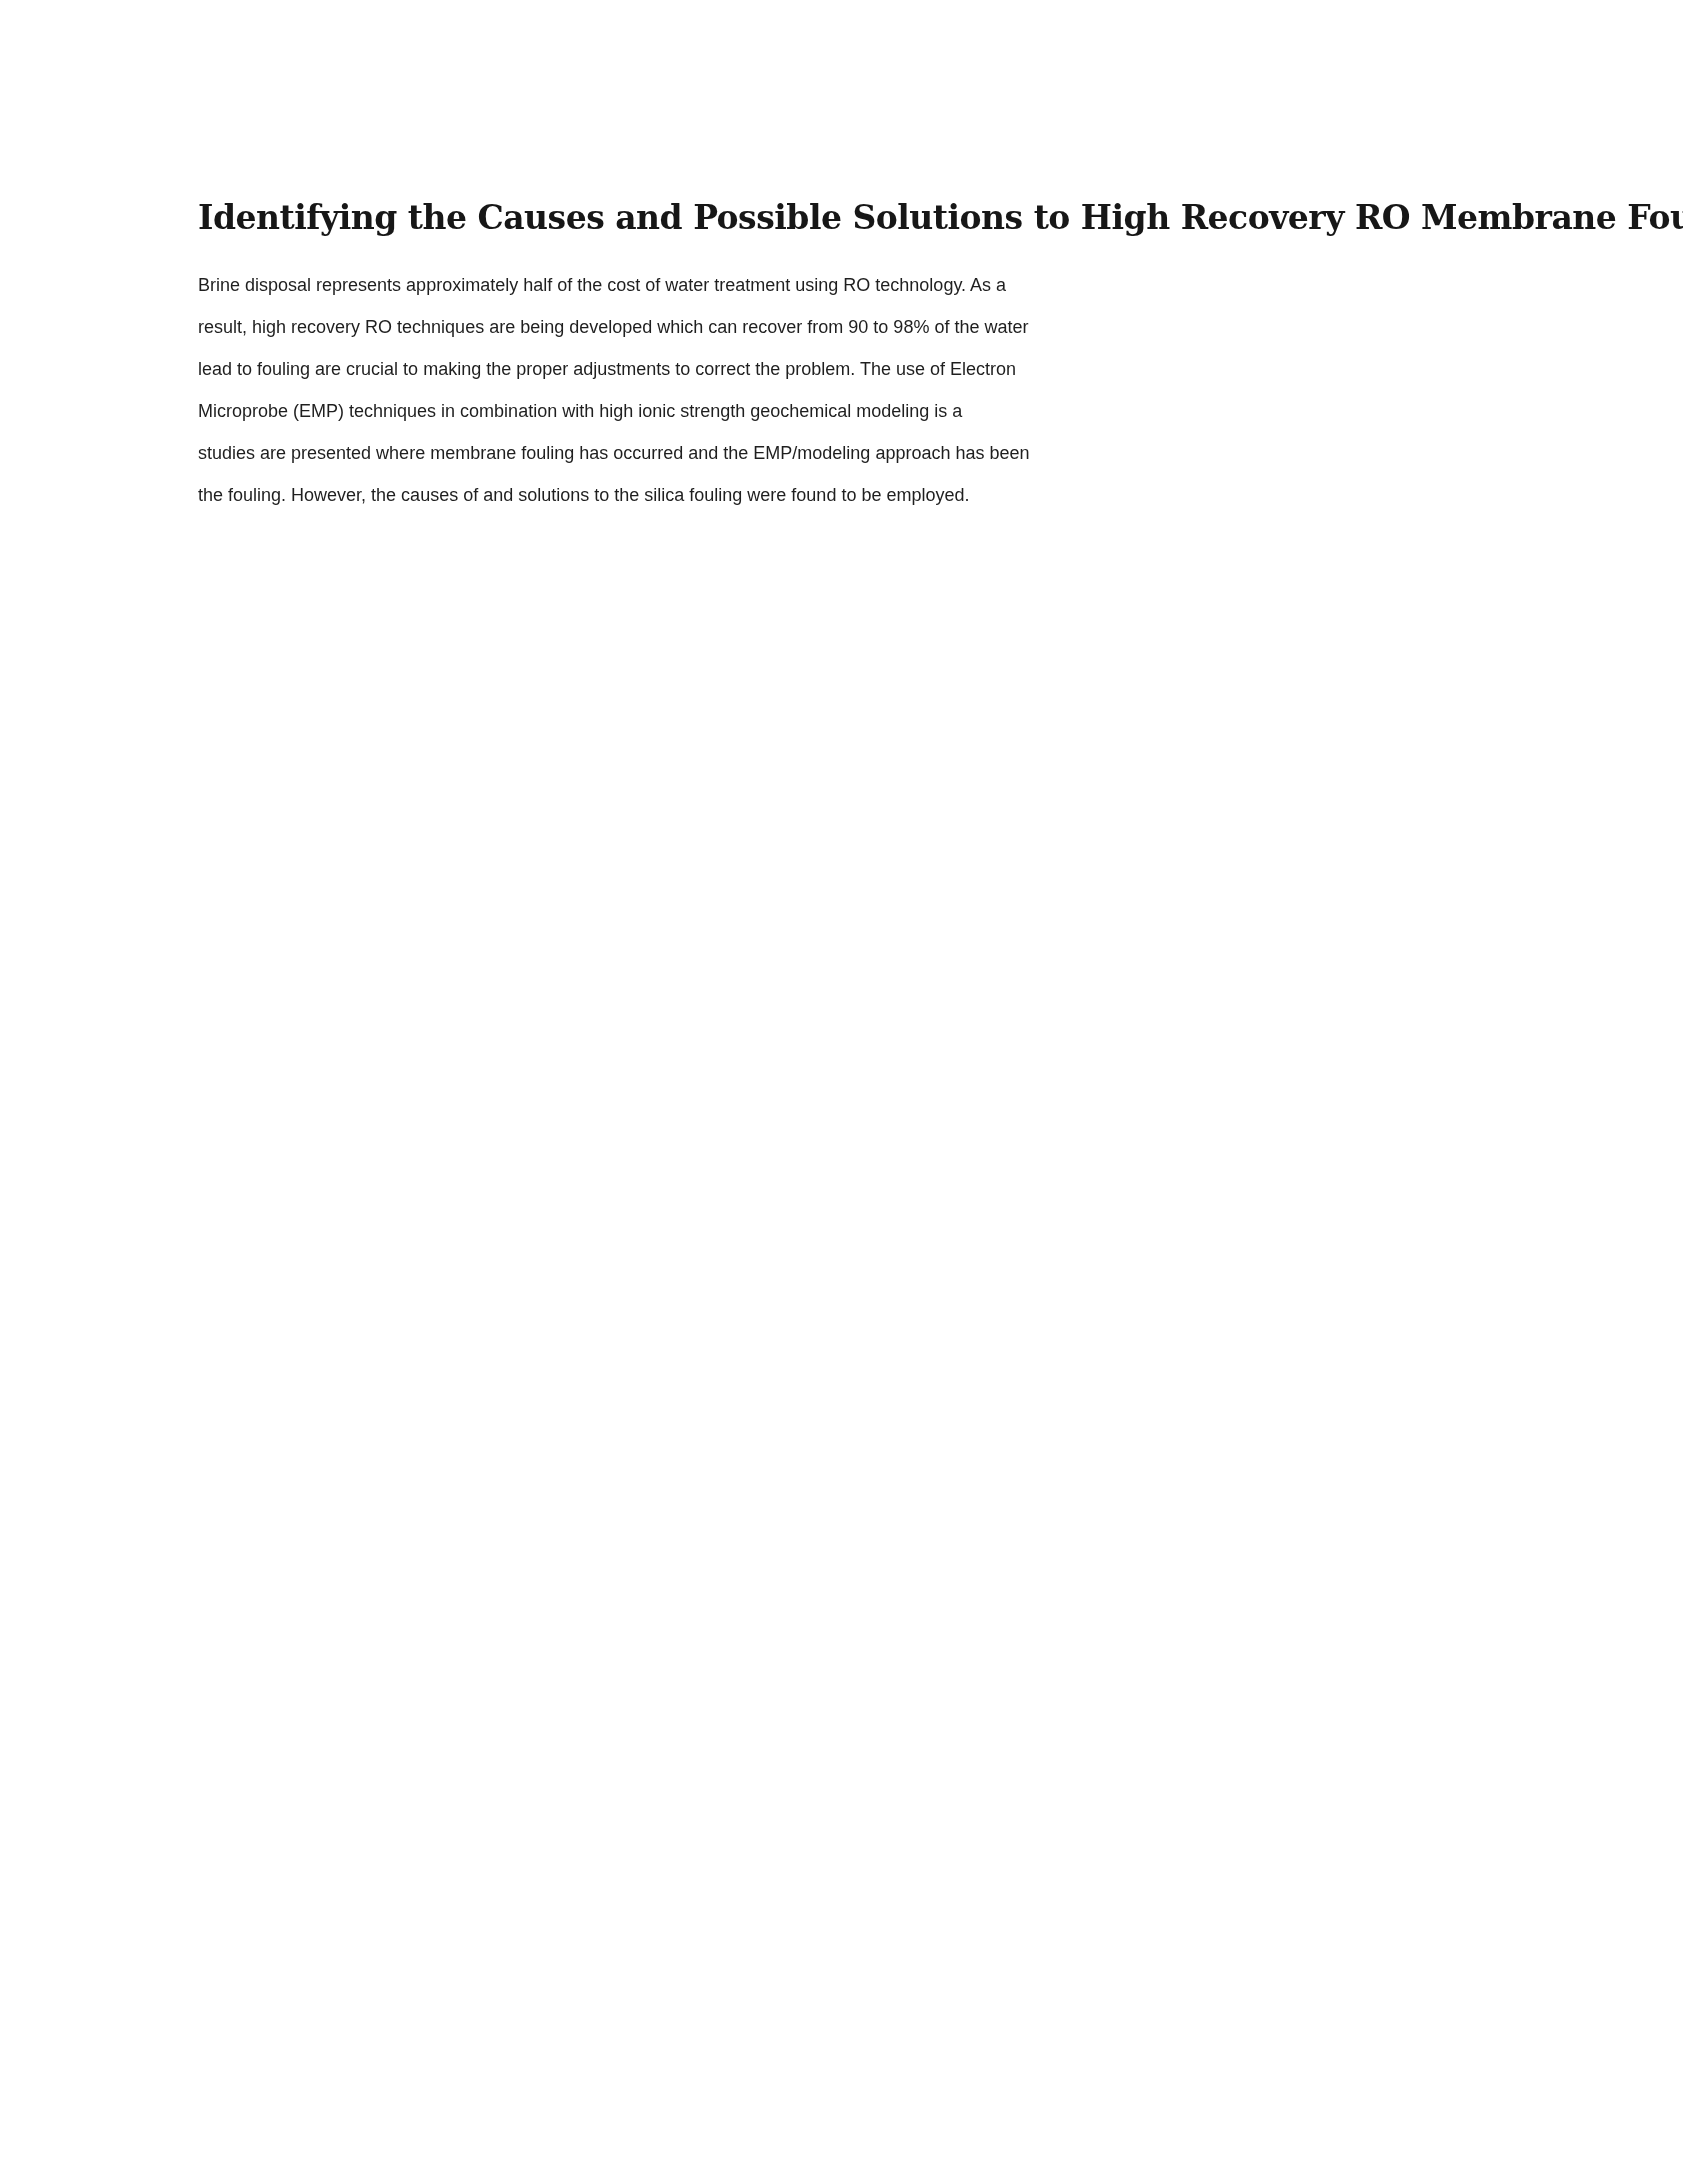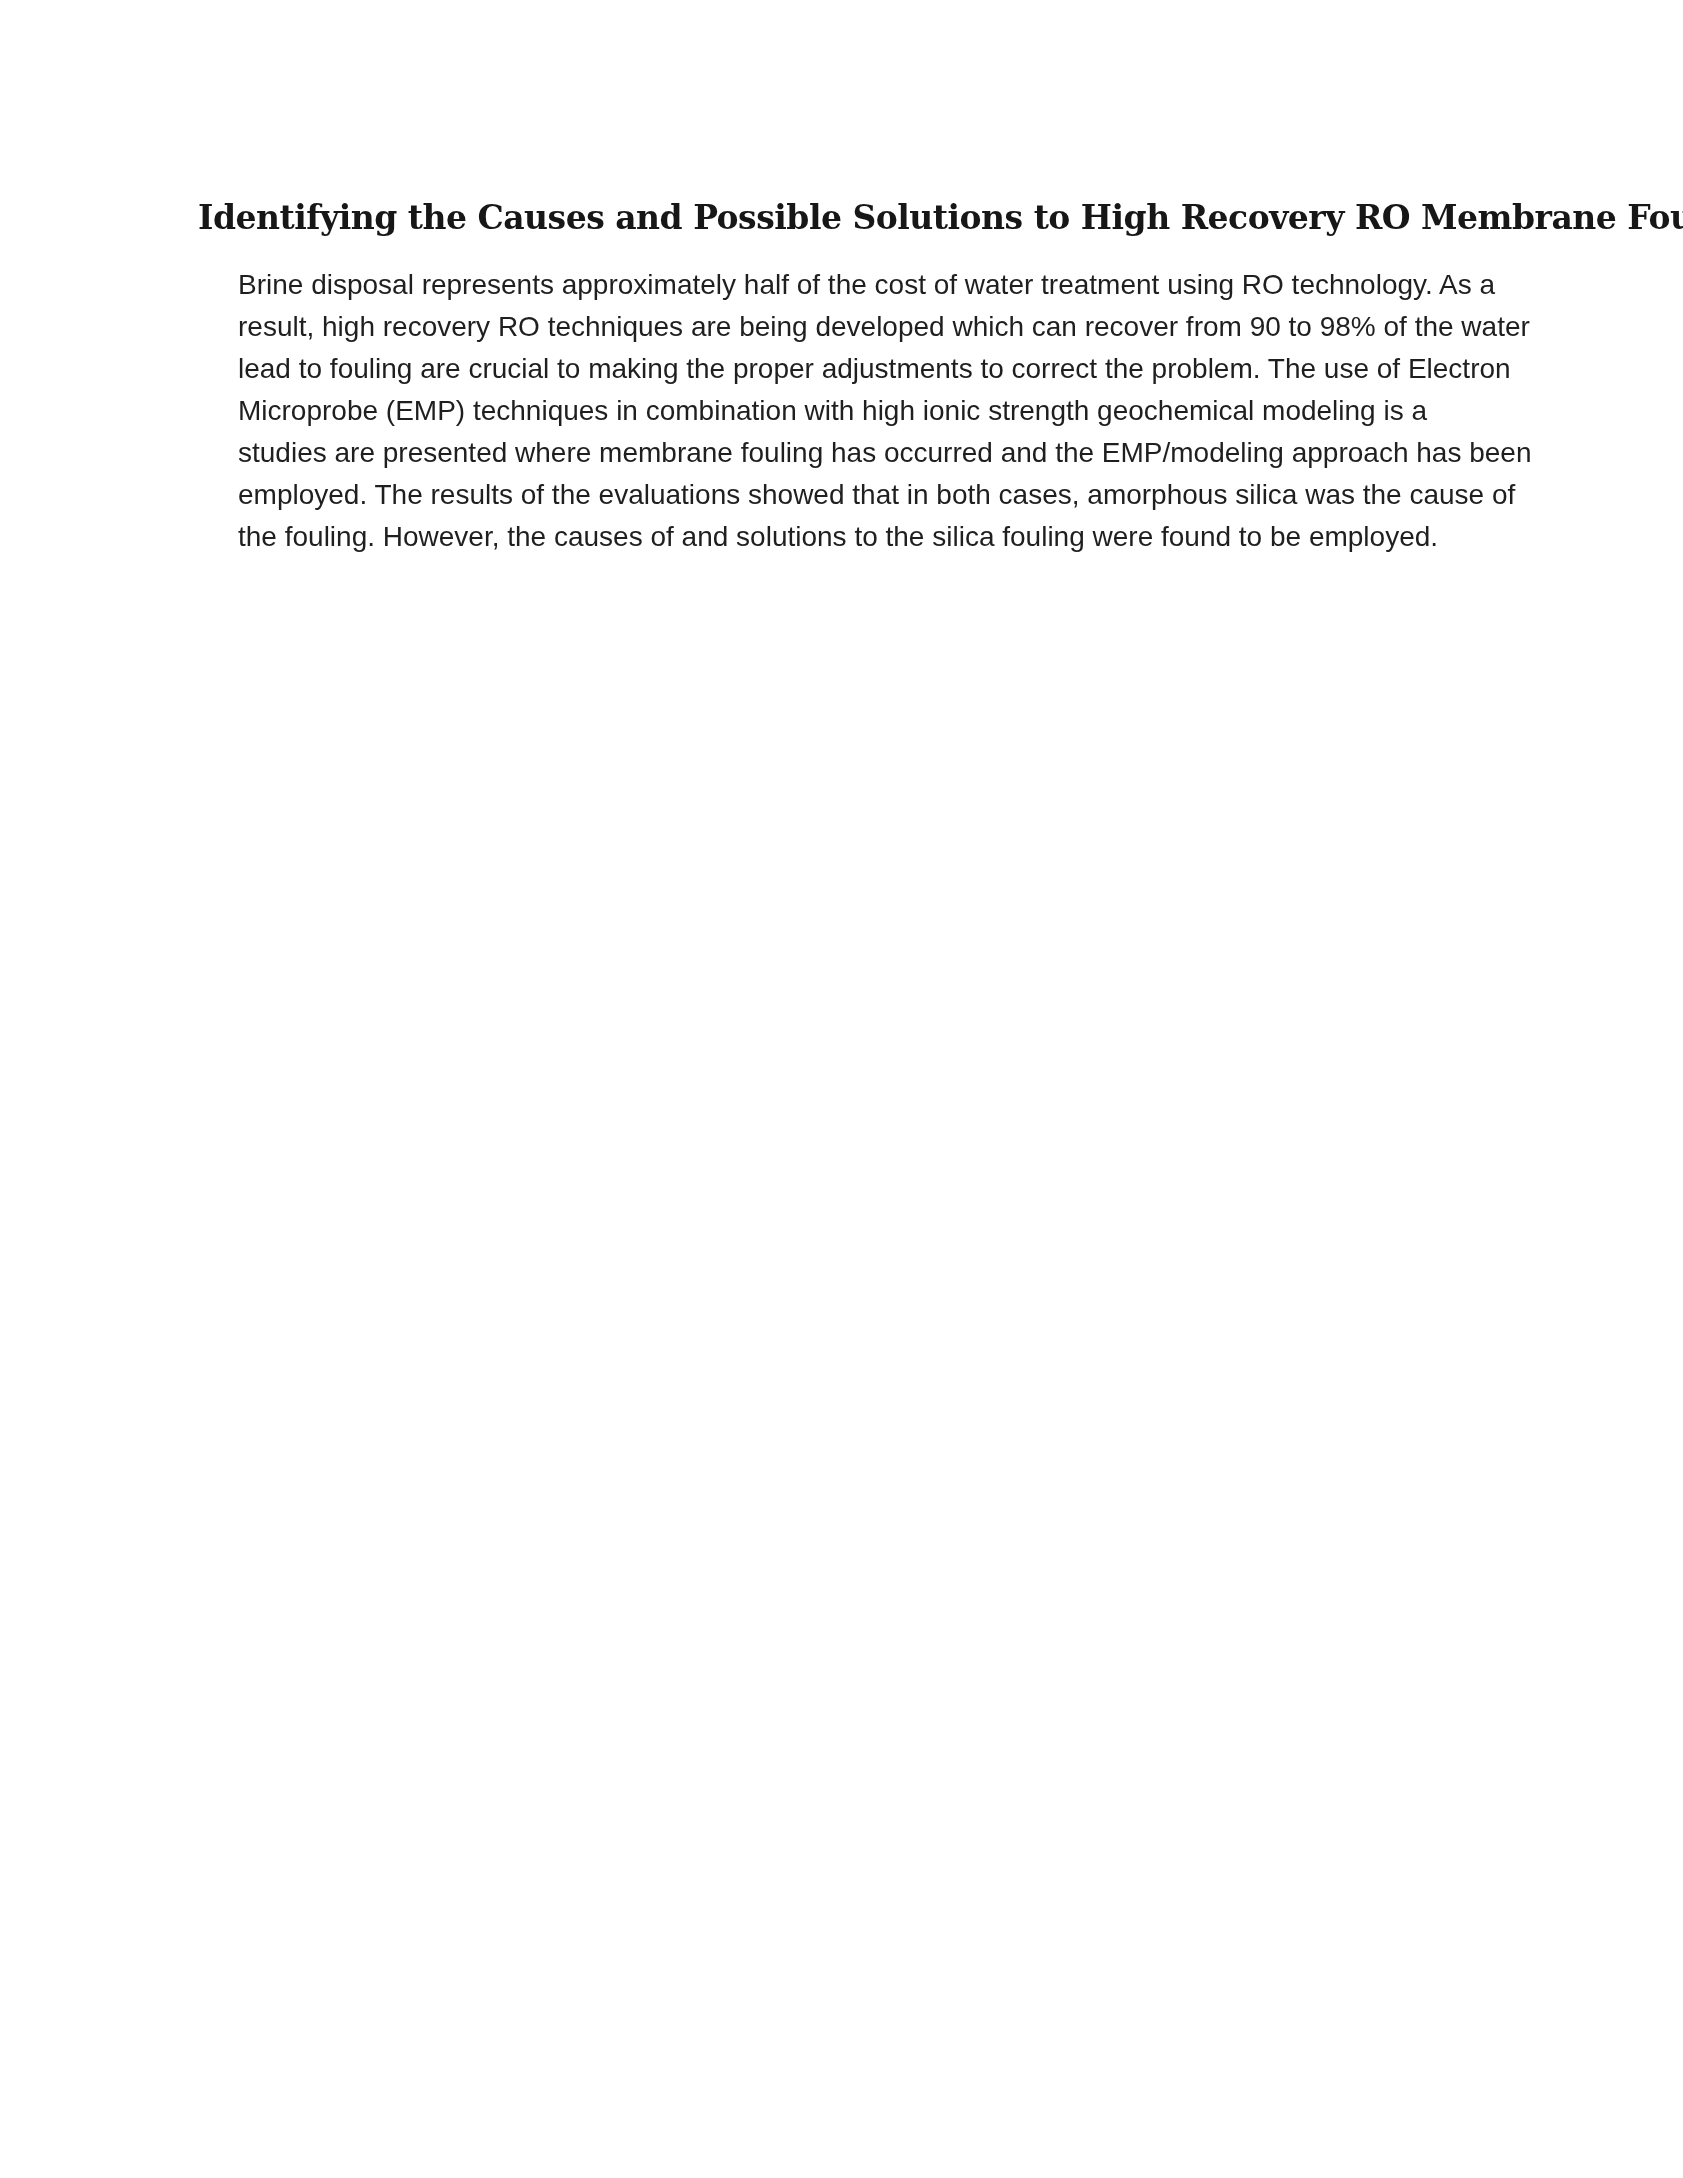--- a/index.html
+++ b/index.html
@@ -26,39 +26,37 @@
     font-family: "DejaVu Serif", "Liberation Serif", serif;
     font-weight: bold;
     font-size: 33px;
     line-height: 44px;
     letter-spacing: -0.5px;
     color: #171717;
     white-space: nowrap;
   }
   .abstract {
     font-family: "Liberation Sans", sans-serif;
-    font-size: 28px;
+    font-size: 18px;
     line-height: 42px;
     color: #1f1f1f;
-    margin-left: 40px;
   }
   .abstract-line {
     white-space: nowrap;
   }
 </style>
 </head>
 <body>
 
 <div class="page">
   <div class="content">
     <h1 class="doc-title">Identifying the Causes and Possible Solutions to High Recovery RO Membrane Fouling</h1>
     <div class="abstract">
         <div class="abstract-line">Brine disposal represents approximately half of the cost of water treatment using RO technology. As a</div>
         <div class="abstract-line">result, high recovery RO techniques are being developed which can recover from 90 to 98% of the water</div>
         <div class="abstract-line">lead to fouling are crucial to making the proper adjustments to correct the problem. The use of Electron</div>
         <div class="abstract-line">Microprobe (EMP) techniques in combination with high ionic strength geochemical modeling is a</div>
         <div class="abstract-line">studies are presented where membrane fouling has occurred and the EMP/modeling approach has been</div>
-        <div class="abstract-line">employed. The results of the evaluations showed that in both cases, amorphous silica was the cause of</div>
         <div class="abstract-line">the fouling. However, the causes of and solutions to the silica fouling were found to be employed.</div>
       </div>
   </div>
 </div>
 
 
 </body></html>

